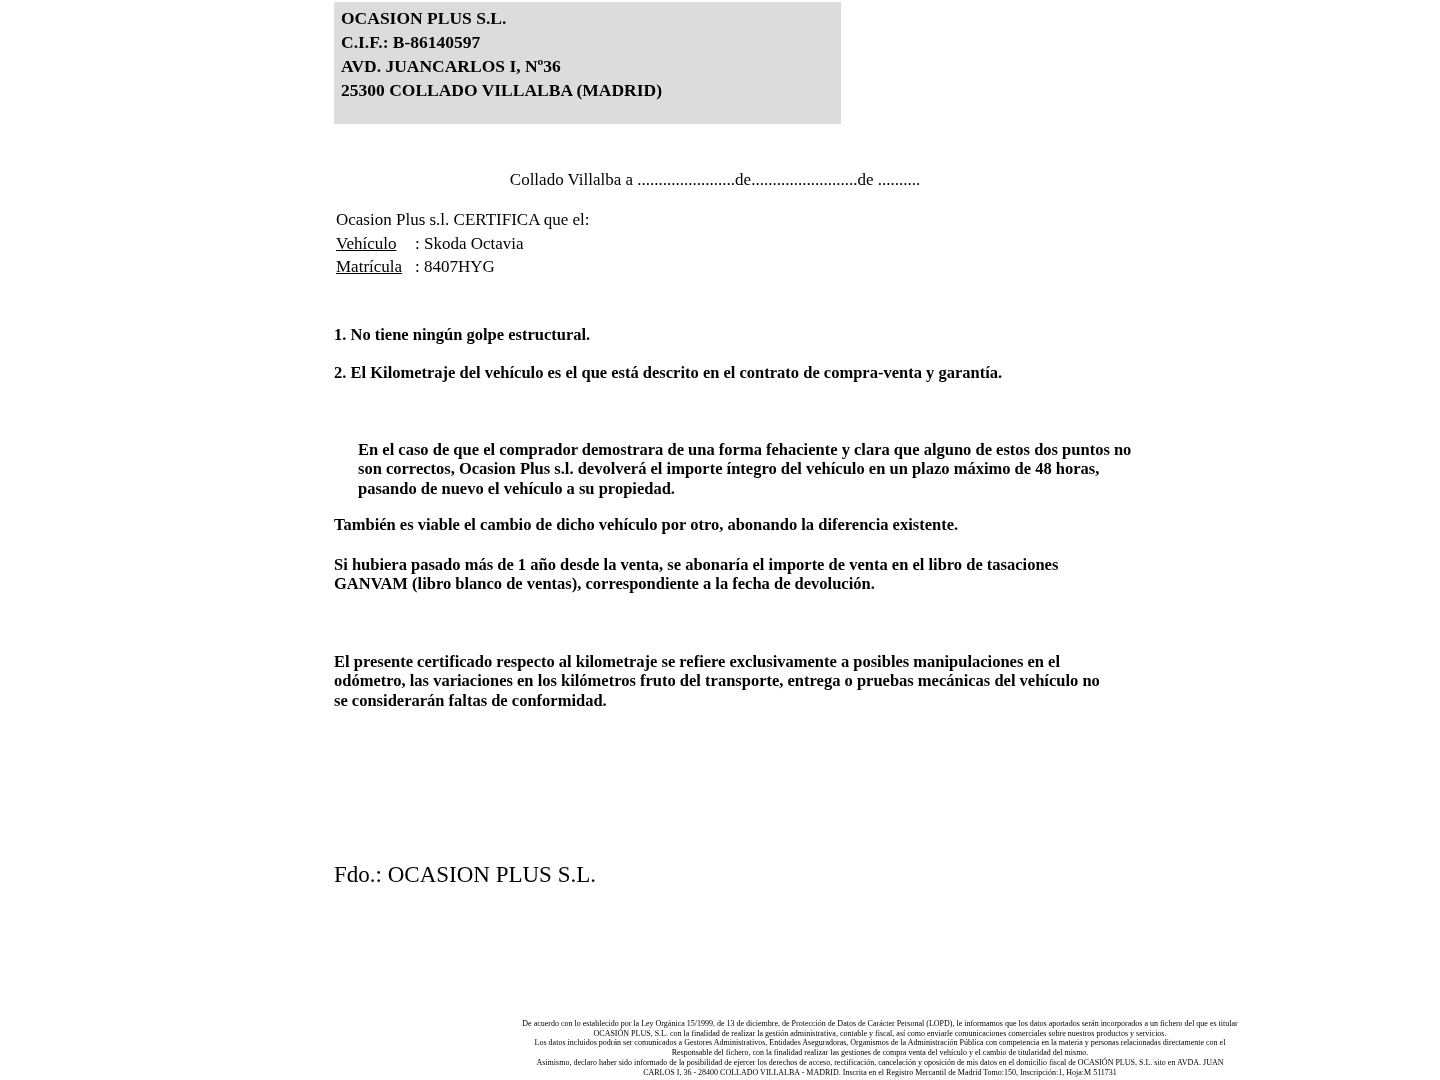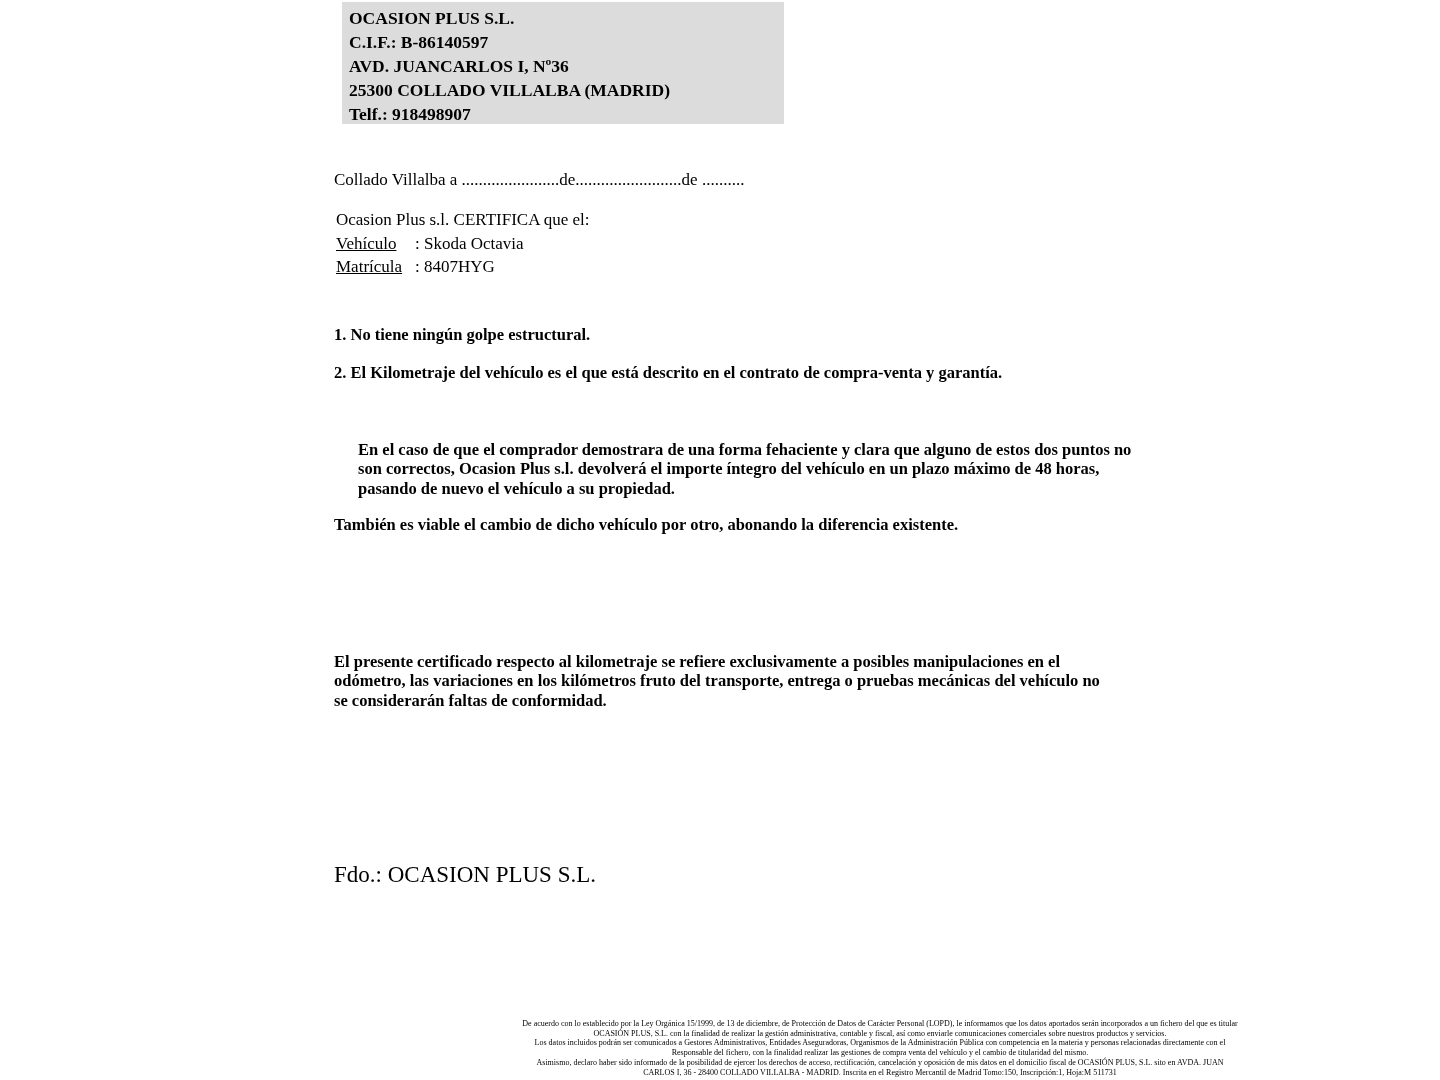--- a/index.html
+++ b/index.html
@@ -18,41 +18,40 @@
     width: 1440px;
     height: 1080px;
     background: #ffffff;
   }
 
   
   .header-box {
     position: absolute;
     left: 334px;
     top: 2px;
-    width: 442px;
+    width: 507px;
     height: 122px;
     background: #dcdcdc;
     padding: 4px 0 0 7px;
-    margin-left: 8px;
   }
   .header-box .hline {
     font-weight: bold;
     font-size: 17.5px;
     line-height: 24px;
     white-space: nowrap;
   }
 
   
   .date-line {
     position: absolute;
     left: 334px;
     top: 170px;
     width: 762px;
     font-size: 17px;
-    text-align: left;
+    text-align: center;
     white-space: nowrap;
   }
 
   
   .cert-block {
     position: absolute;
     left: 336px;
     top: 208px;
     font-size: 17px;
     line-height: 23.5px;
@@ -107,40 +106,40 @@
 </head>
 <body>
 
 <div class="page">
 
   <div class="header-box" style="background: rgb(220, 220, 220);">
     <div class="hline">OCASION PLUS S.L.</div>
     <div class="hline">C.I.F.: B-86140597</div>
     <div class="hline">AVD. JUANCARLOS I, Nº36</div>
     <div class="hline">25300 COLLADO VILLALBA (MADRID)</div>
-    <div class="hline">Telf.: 918498907</div>
   </div>
 
   <div class="date-line">Collado Villalba a .......................de.........................de ..........</div>
 
   <div class="cert-block">
     <div class="cert-intro">Ocasion Plus s.l. CERTIFICA que el:</div>
     <div class="cert-row">
       <span class="cert-label"><span class="ul">Vehículo</span></span><span class="cert-value">: Skoda Octavia</span>
     </div>
     <div class="cert-row">
       <span class="cert-label"><span class="ul">Matrícula</span></span><span class="cert-value">: 8407HYG</span>
     </div>
   </div>
 
   <p class="body point-1">1. No tiene ningún golpe estructural.</p>
   <p class="body point-2">2. El Kilometraje del vehículo es el que está descrito en el contrato de compra-venta y garantía.</p>
 
   <p class="body para-1">En el caso de que el comprador demostrara de una forma fehaciente y clara que alguno de estos dos puntos no son correctos, Ocasion Plus s.l. devolverá el importe íntegro del vehículo en un plazo máximo de 48 horas, pasando de nuevo el vehículo a su propiedad.</p>
   <p class="body para-2">También es viable el cambio de dicho vehículo por otro, abonando la diferencia existente.</p>
+  <p class="body para-3">Si hubiera pasado más de 1 año desde la venta, se abonaría el importe de venta en el libro de tasaciones GANVAM (libro blanco de ventas), correspondiente a la fecha de devolución.</p>
   <p class="body para-4">El presente certificado respecto al kilometraje se refiere exclusivamente a posibles manipulaciones en el odómetro, las variaciones en los kilómetros fruto del transporte, entrega o pruebas mecánicas del vehículo no se considerarán faltas de conformidad.</p>
 
   <div class="signature">Fdo.: OCASION PLUS S.L.</div>
 
   <div class="legal">
     <div class="legal-line">De acuerdo con lo establecido por la Ley Orgánica 15/1999, de 13 de diciembre, de Protección de Datos de Carácter Personal (LOPD), le informamos que los datos aportados serán incorporados a un fichero del que es titular</div>
     <div class="legal-line">OCASIÓN PLUS, S.L. con la finalidad de realizar la gestión administrativa, contable y fiscal, así como enviarle comunicaciones comerciales sobre nuestros productos y servicios.</div>
     <div class="legal-line">Los datos incluidos podrán ser comunicados a Gestores Administrativos, Entidades Aseguradoras, Organismos de la Administración Pública con competencia en la materia y personas relacionadas directamente con el</div>
     <div class="legal-line">Responsable del fichero, con la finalidad realizar las gestiones de compra venta del vehículo y el cambio de titularidad del mismo.</div>
     <div class="legal-line">Asimismo, declaro haber sido informado de la posibilidad de ejercer los derechos de acceso, rectificación, cancelación y oposición de mis datos en el domicilio fiscal de OCASIÓN PLUS, S.L. sito en AVDA. JUAN</div>

